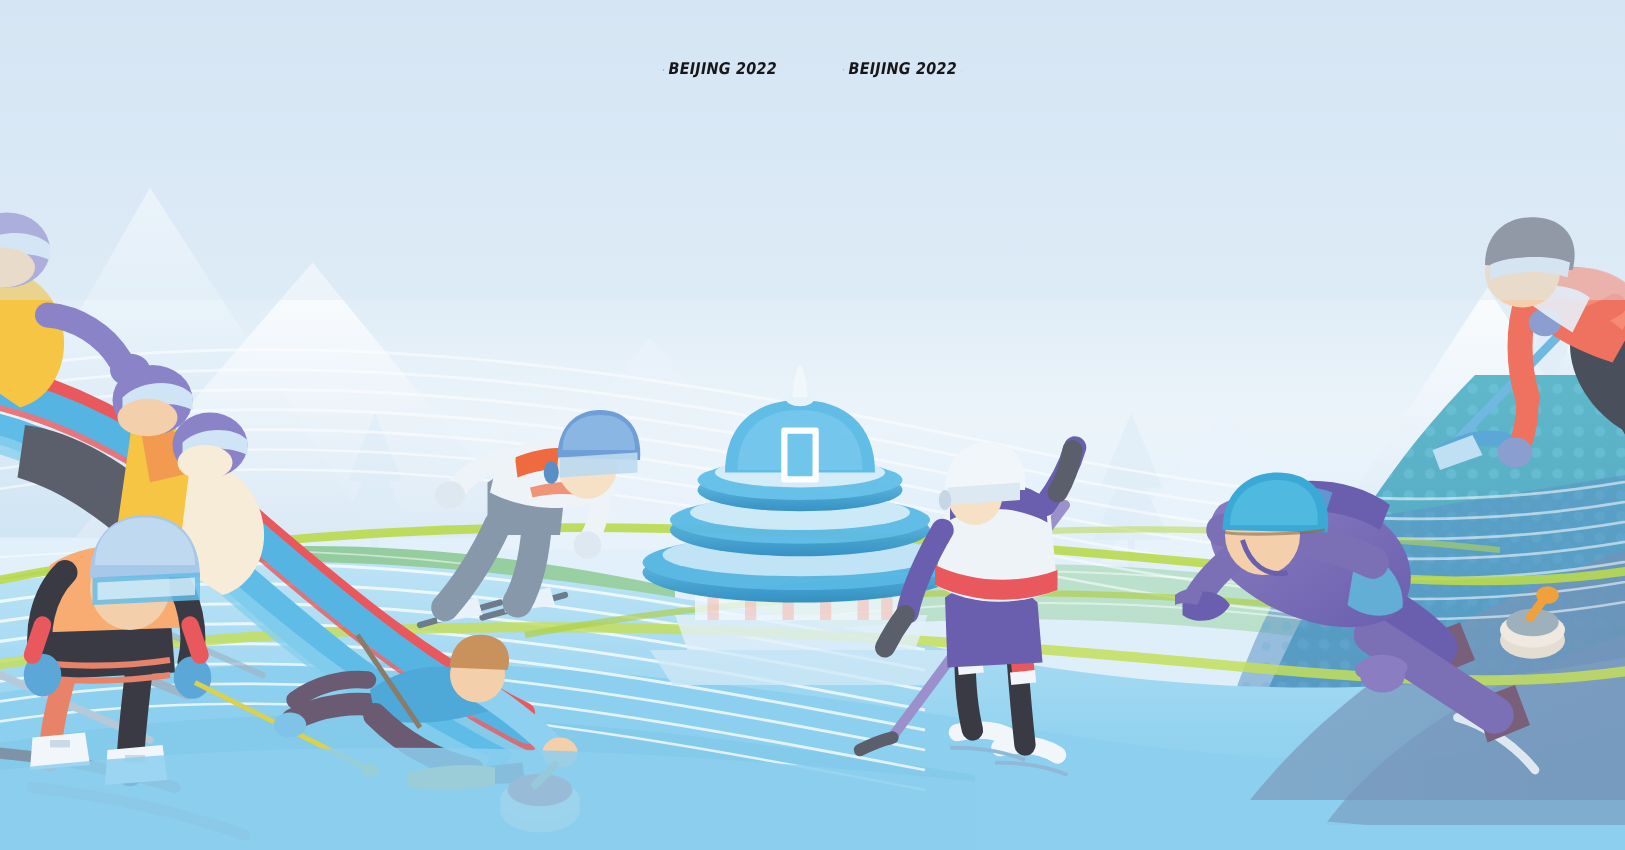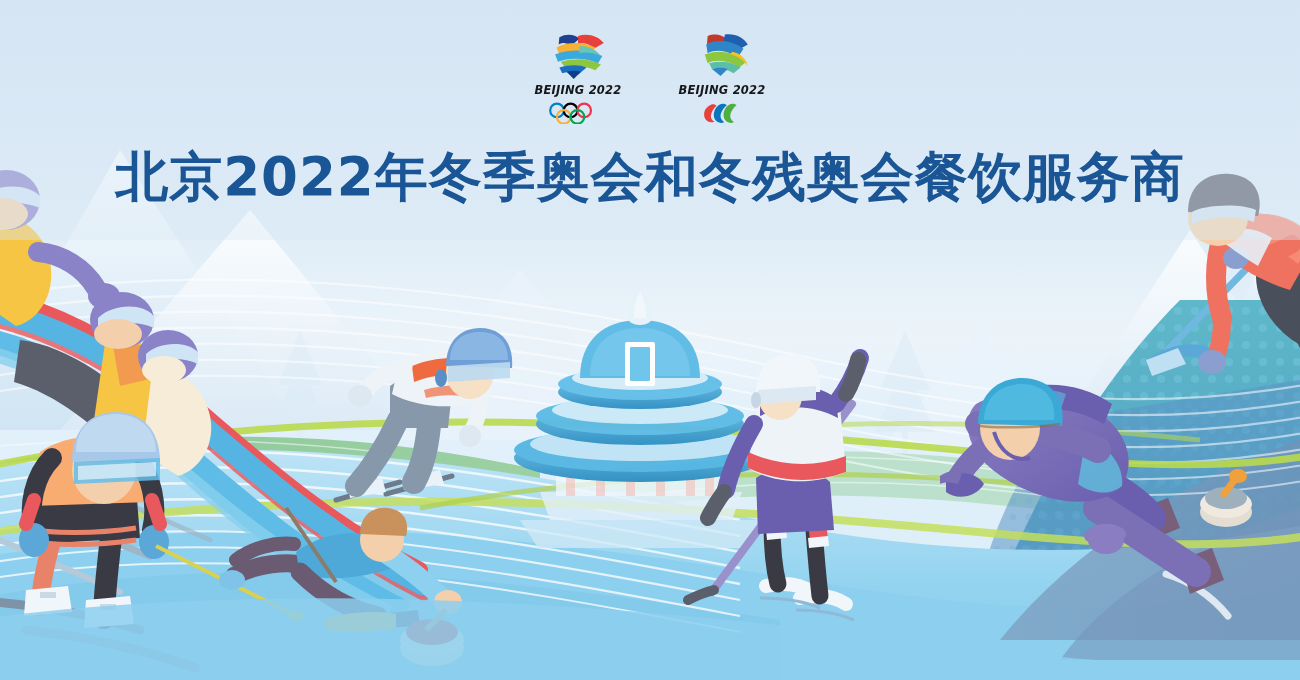--- a/index.html
+++ b/index.html
@@ -14,21 +14,21 @@
   #banner *{box-sizing:border-box;}
   .layer{position:absolute;inset:0;}
   .svgfull{position:absolute;inset:0;width:1300px;height:680px;display:block;}
 
   
   #emblems{
     position:absolute;left:0;right:0;top:30px;
     display:flex;justify-content:center;align-items:flex-start;gap:48px;
     z-index:40;
   }
-  .emblem{width:96px;display:flex;flex-direction:column;align-items:center;gap:3px;}
+  .emblem{width:96px;display:flex;flex-direction:row;align-items:center;gap:3px;}
   .emblem-mark{width:86px;height:52px;}
   .emblem-word{
     font-family:"DejaVu Sans",sans-serif;
     font-weight:700;font-style:italic;
     font-size:11.5px;letter-spacing:.2px;color:#17171a;
     line-height:1;white-space:nowrap;
     transform:scaleY(1.12);
   }
   .emblem-sym{height:22px;margin-top:2px;}
 
@@ -509,15 +509,14 @@
       <div class="emblem-word">BEIJING 2022</div>
       <svg class="emblem-sym" viewBox="0 0 100 34" xmlns="http://www.w3.org/2000/svg">
         <path d="M31 5 C23 9 20 17 23 25 C26 31 33 33 38 30 C33 28 31 23 33 18 C34 13 37 9 41 6 C37 3 34 3 31 5 Z" fill="#e8413c"></path>
         <path d="M46 4 C38 9 35 18 38 26 C41 32 48 34 53 31 C48 28 46 23 48 17 C50 12 53 8 57 5 C53 2 49 2 46 4 Z" fill="#0b76bd"></path>
         <path d="M61 4 C53 9 50 18 53 26 C56 32 63 34 68 31 C63 28 61 23 63 17 C65 12 68 8 72 5 C68 2 64 2 61 4 Z" fill="#4caf3f"></path>
       </svg>
     </div>
 
   </div>
 
-  <div id="title">北京2022年冬季奥会和冬残奥会餐饮服务商</div>
 
 </div>
 
 </body></html>

